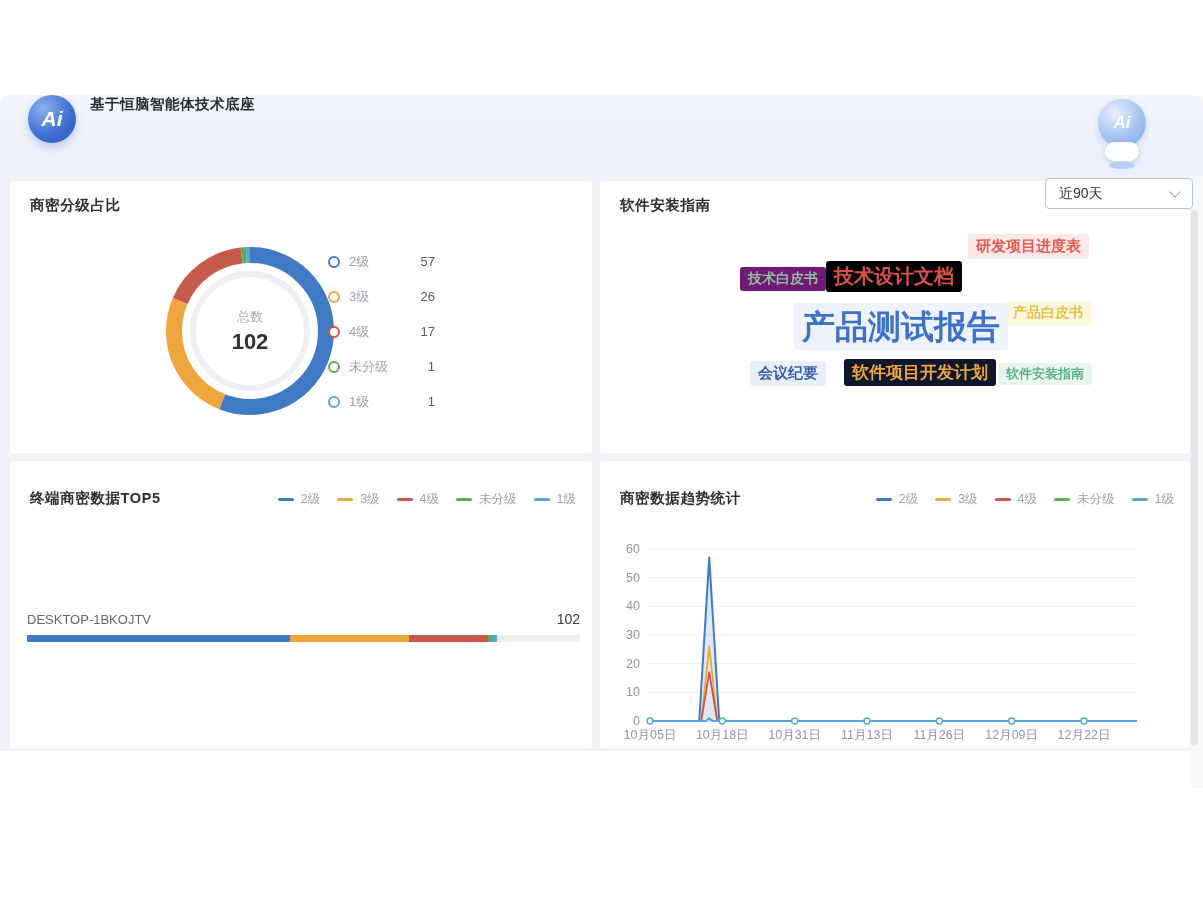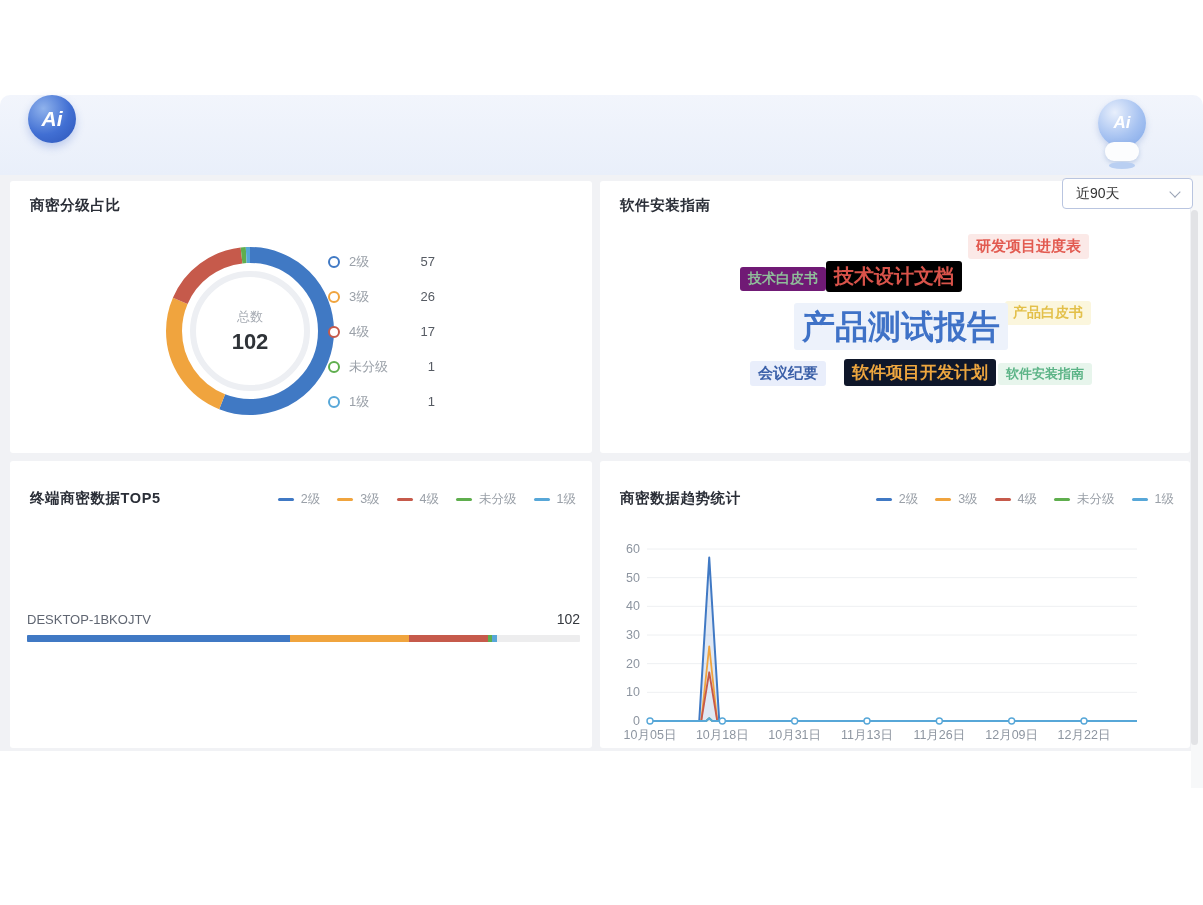--- a/index.html
+++ b/index.html
@@ -35,21 +35,21 @@
   }
   .m-body{width:34px;height:19px;background:#fcfdfe;border-radius:9px;margin:-5px auto 0;
     box-shadow:0 2px 5px rgba(120,150,200,.4);}
   .m-base{width:26px;height:7px;background:#b9cff2;border-radius:50%;margin:1px auto 0;}
   
   .tabbar{height:37px;background:#fff;border-bottom:1px solid #e8eaee;display:flex;padding-left:12px;position:relative;}
   .tab{font-size:14px;color:#363b44;display:flex;align-items:center;margin-right:32px;position:relative;cursor:pointer;padding:0 2px;}
   .tab.active{color:#2e5ed6;font-weight:bold;}
   .tab.active::after{content:"";position:absolute;left:-2px;right:-2px;bottom:0;height:3px;background:#2e5ed6;border-radius:2px;}
   .dropdown{
-    position:absolute;top:83px;right:10px;width:131px;height:31px;box-sizing:border-box;
+    position:absolute;top:83px;right:10px;width:148px;height:31px;box-sizing:border-box;
     background:#fff;border:1px solid #b9c5e0;border-radius:4px;z-index:4;
     display:flex;align-items:center;justify-content:space-between;padding:0 13px;
     font-size:14px;color:#333;cursor:pointer;
   }
   .chev{width:7px;height:7px;border-right:1.5px solid #9aa3b5;border-bottom:1.5px solid #9aa3b5;
     transform:rotate(45deg);margin-top:-4px;}
   
   .content{
     background:#f1f2f5;height:576px;box-sizing:border-box;
     padding:6px 13px 0 10px;
@@ -90,20 +90,21 @@
 </head>
 <body>
 
 <div class="app">
 
   <header class="hdr">
     <div class="logo">
       <span>Ai</span>
     </div>
     <div class="hdr-text">
+      <div class="hdr-title">基于恒脑智能体技术底座</div>
     </div>
     <div class="mascot">
       <div class="m-head">
         <span>Ai</span>
       </div>
       <div class="m-body"></div>
       <div class="m-base"></div>
     </div>
   </header>
 

